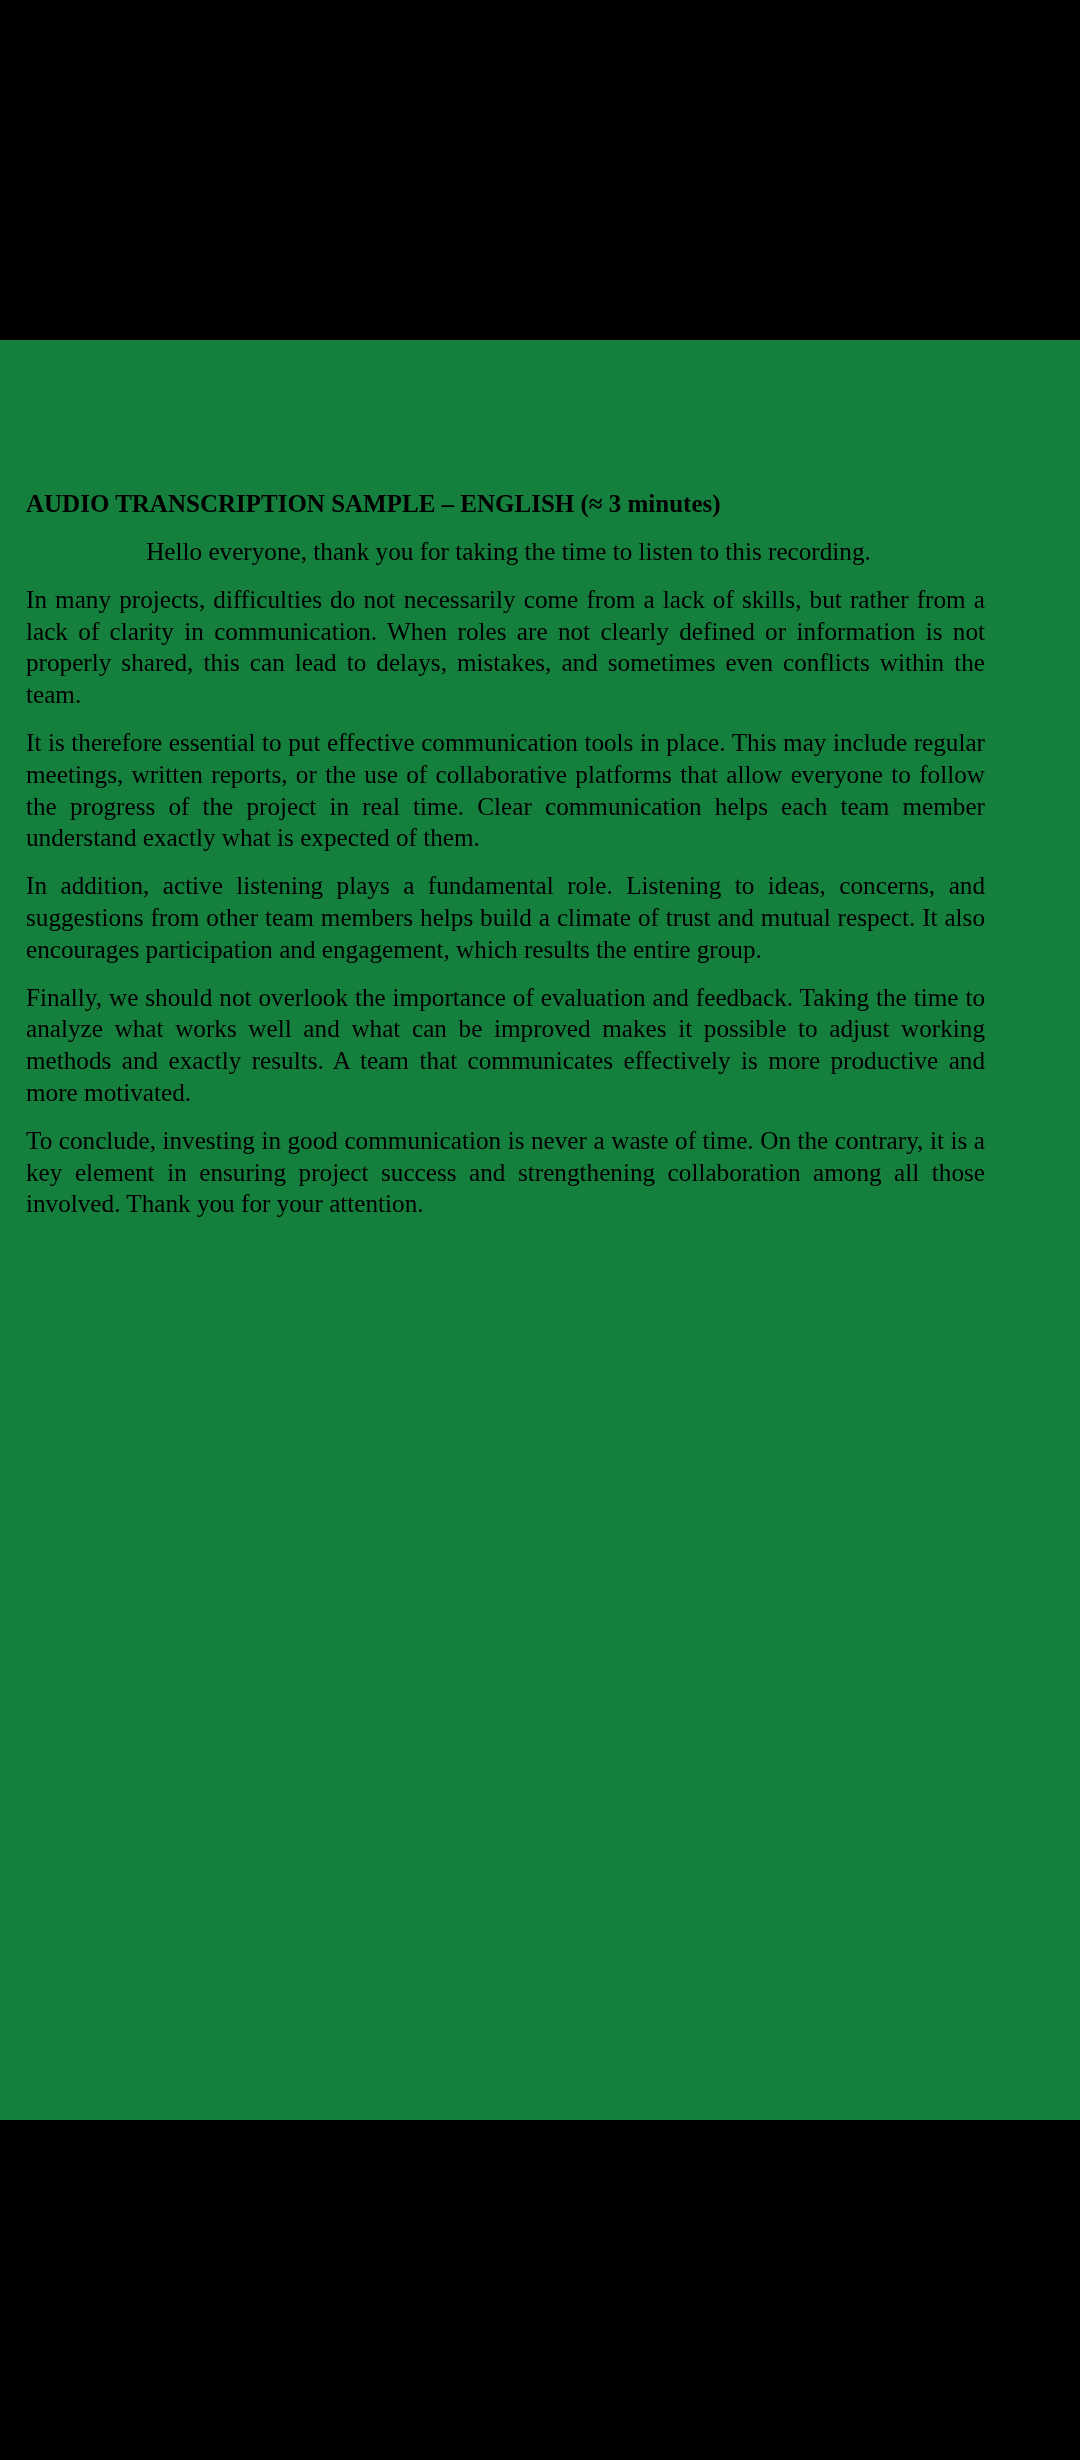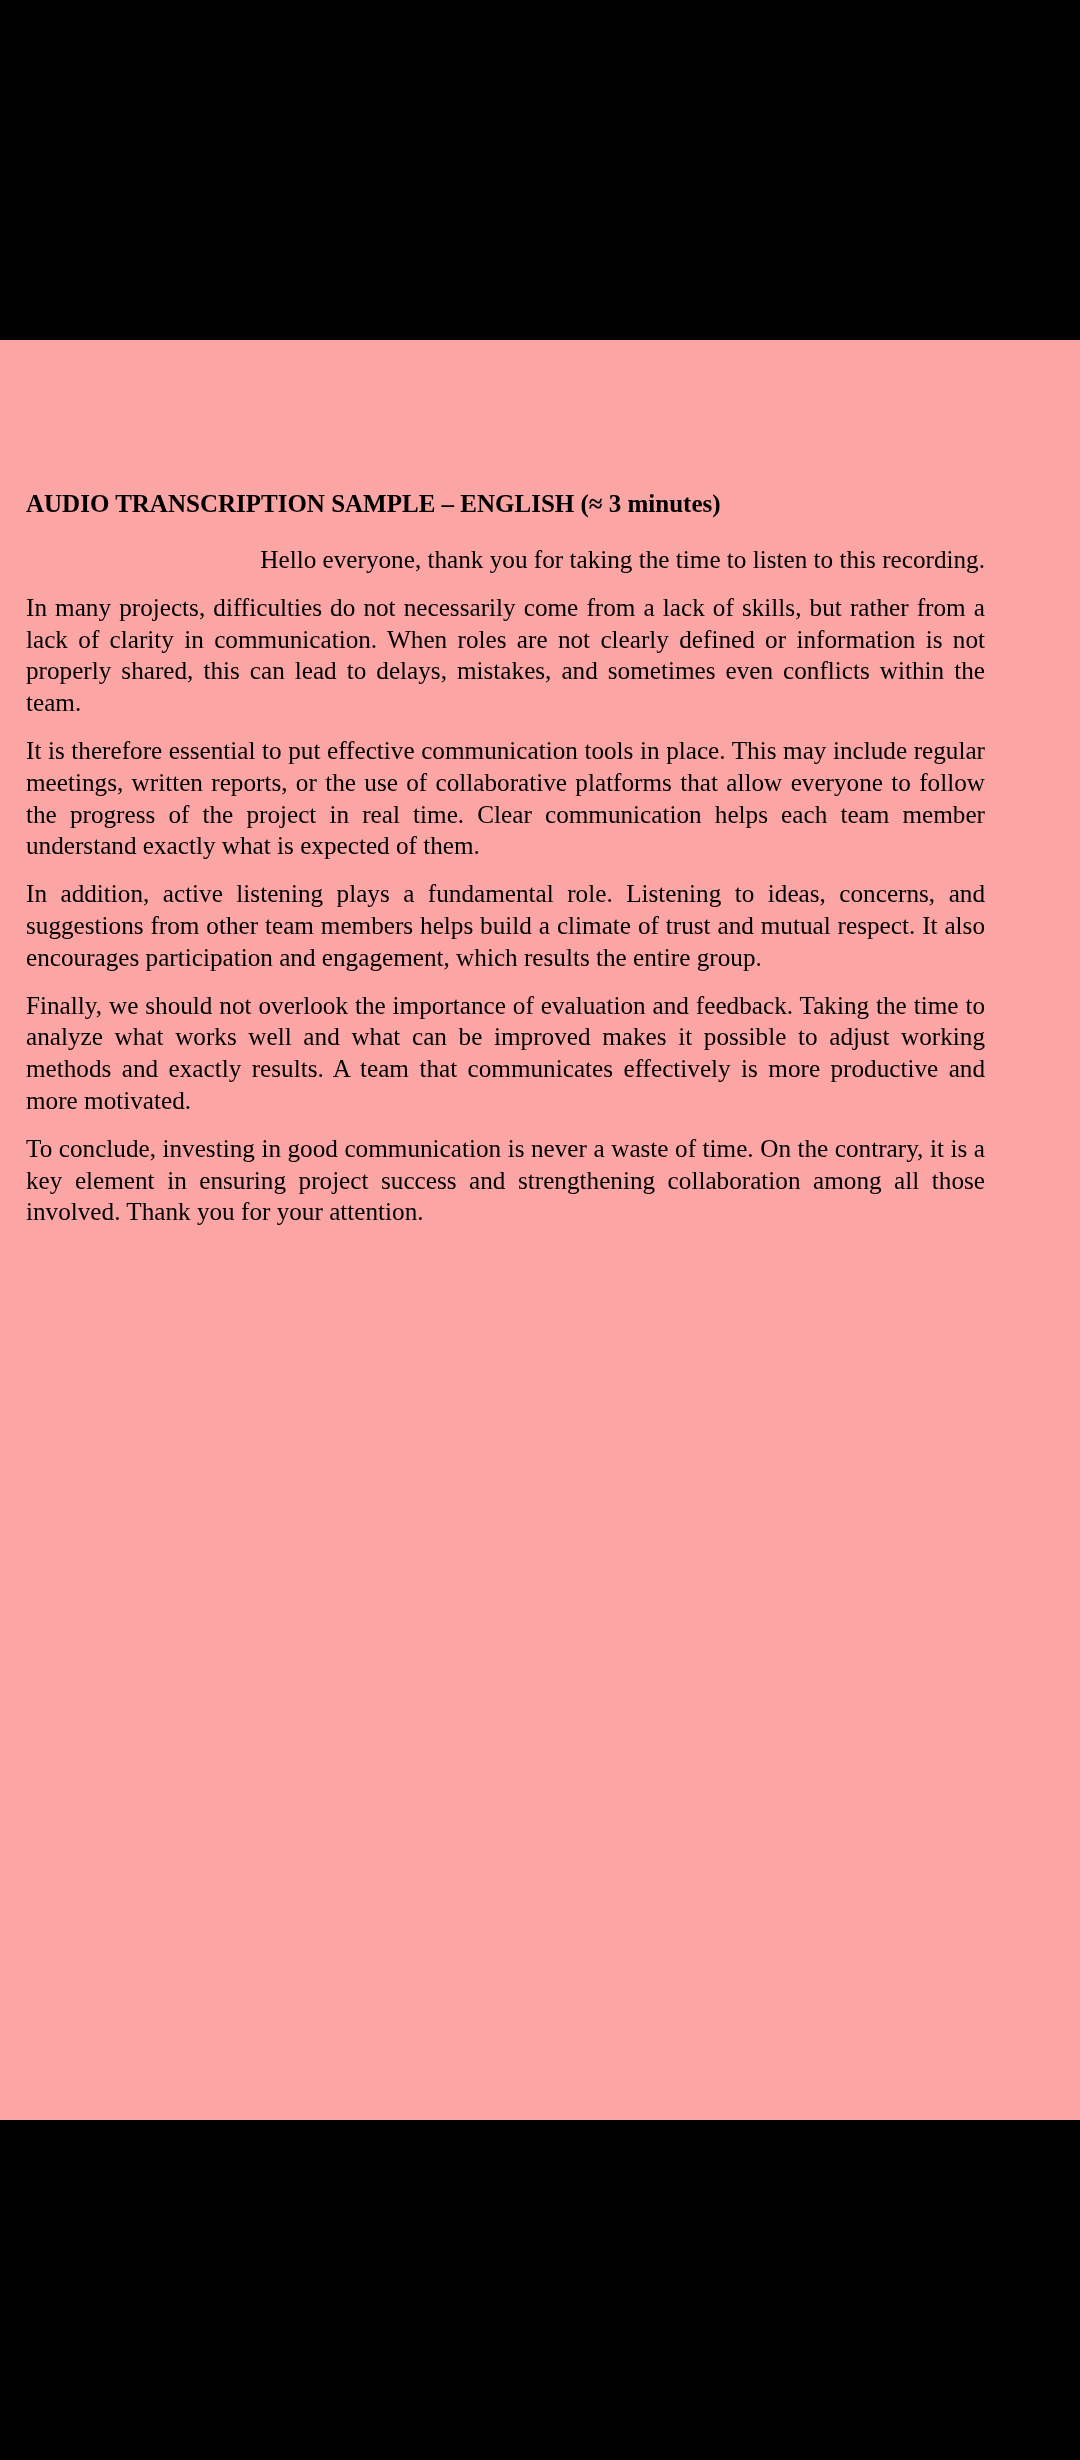--- a/index.html
+++ b/index.html
@@ -22,21 +22,21 @@
     .bar-bottom {
       position: absolute;
       left: 0; top: 2120px;
       width: 1080px; height: 340px;
       background: #000000;
     }
     .page {
       position: absolute;
       left: 0; top: 340px;
       width: 1080px; height: 1780px;
-      background: #fca5a5;
+      background: #15803d;
     }
     .content {
       position: absolute;
       left: 26px;
       top: 148px;
       width: 959px;
       font-family: "Liberation Serif", "DejaVu Serif", serif;
       color: #000000;
     }
     .doc-title {
@@ -52,23 +52,23 @@
       line-height: 32px;
       margin: 64px 0 0 0;
     }
     .para {
       font-size: 25.2px;
       line-height: 31.8px;
       margin: 16px 0 0 0;
       text-align: justify;
     }
     .para.first {
-      margin-top: 24px;
+      margin-top: 16px;
       text-indent: 6px;
-      text-align: right;
+      text-align: center;
     }
   </style>
 </head>
 <body>
 
 <div class="bar-top"></div>
 
 <div class="page">
   <div class="content">
     <h1 class="doc-title">AUDIO TRANSCRIPTION SAMPLE – ENGLISH (≈ 3 minutes)</h1>

